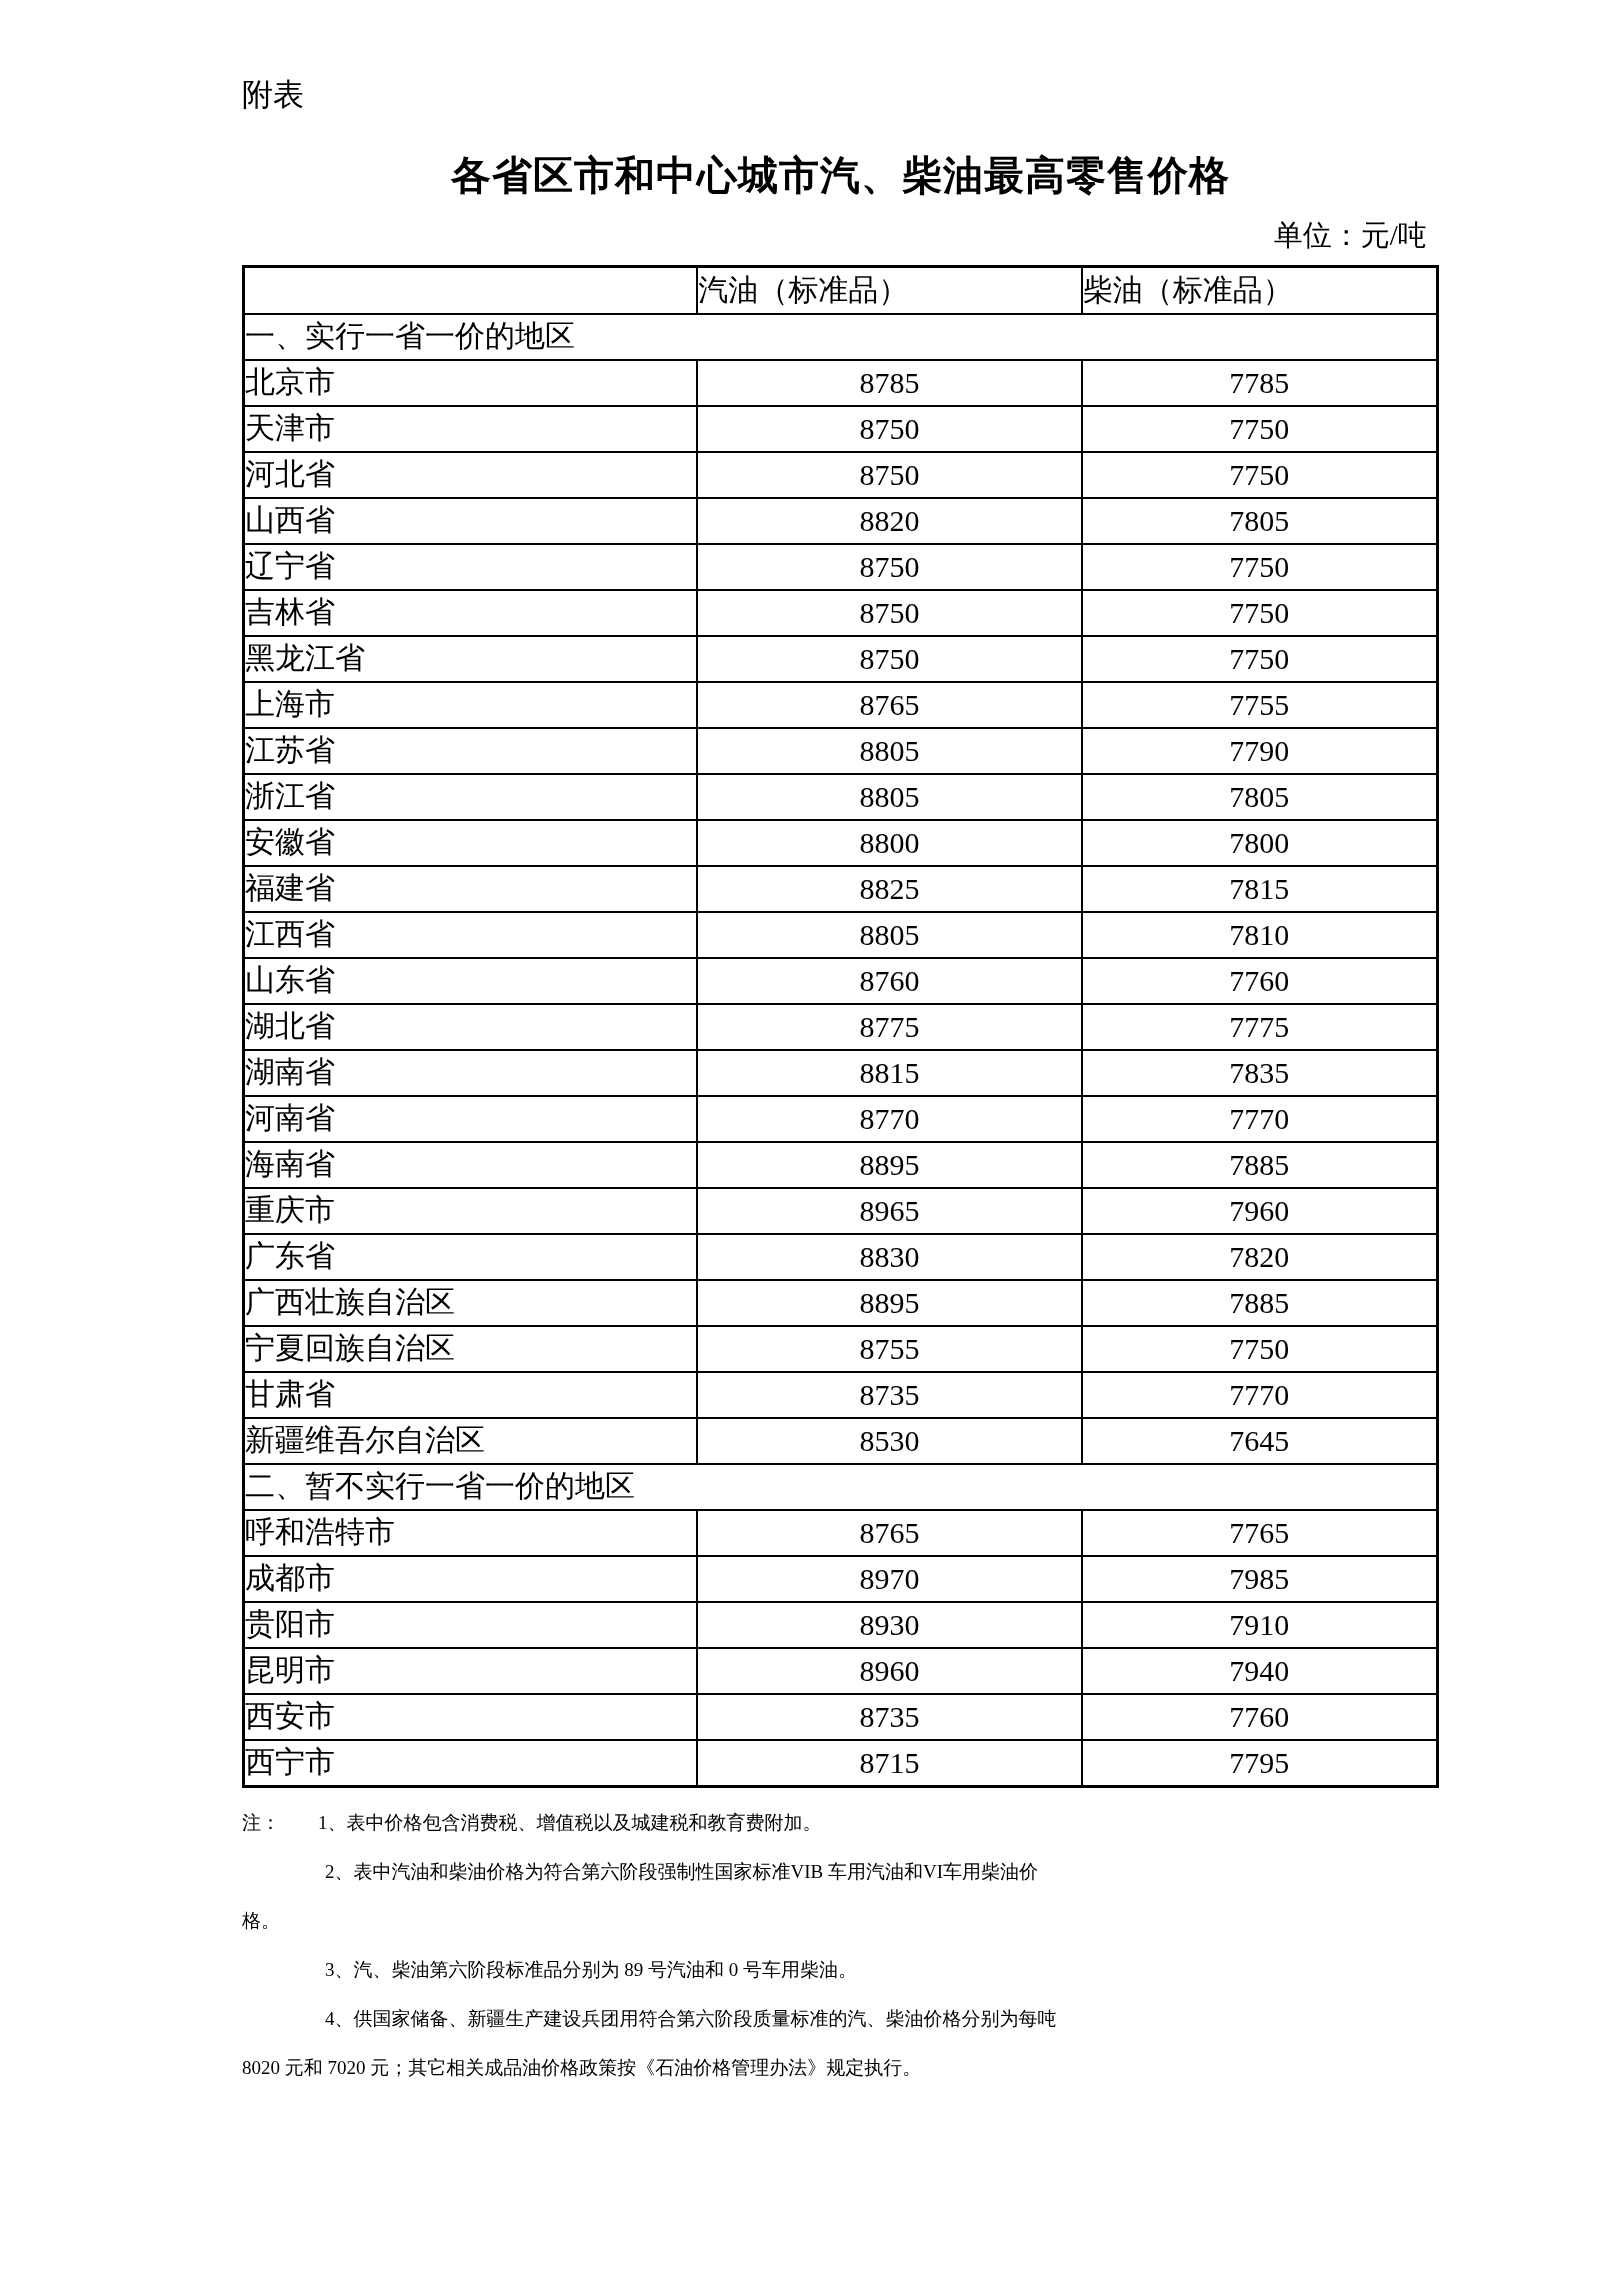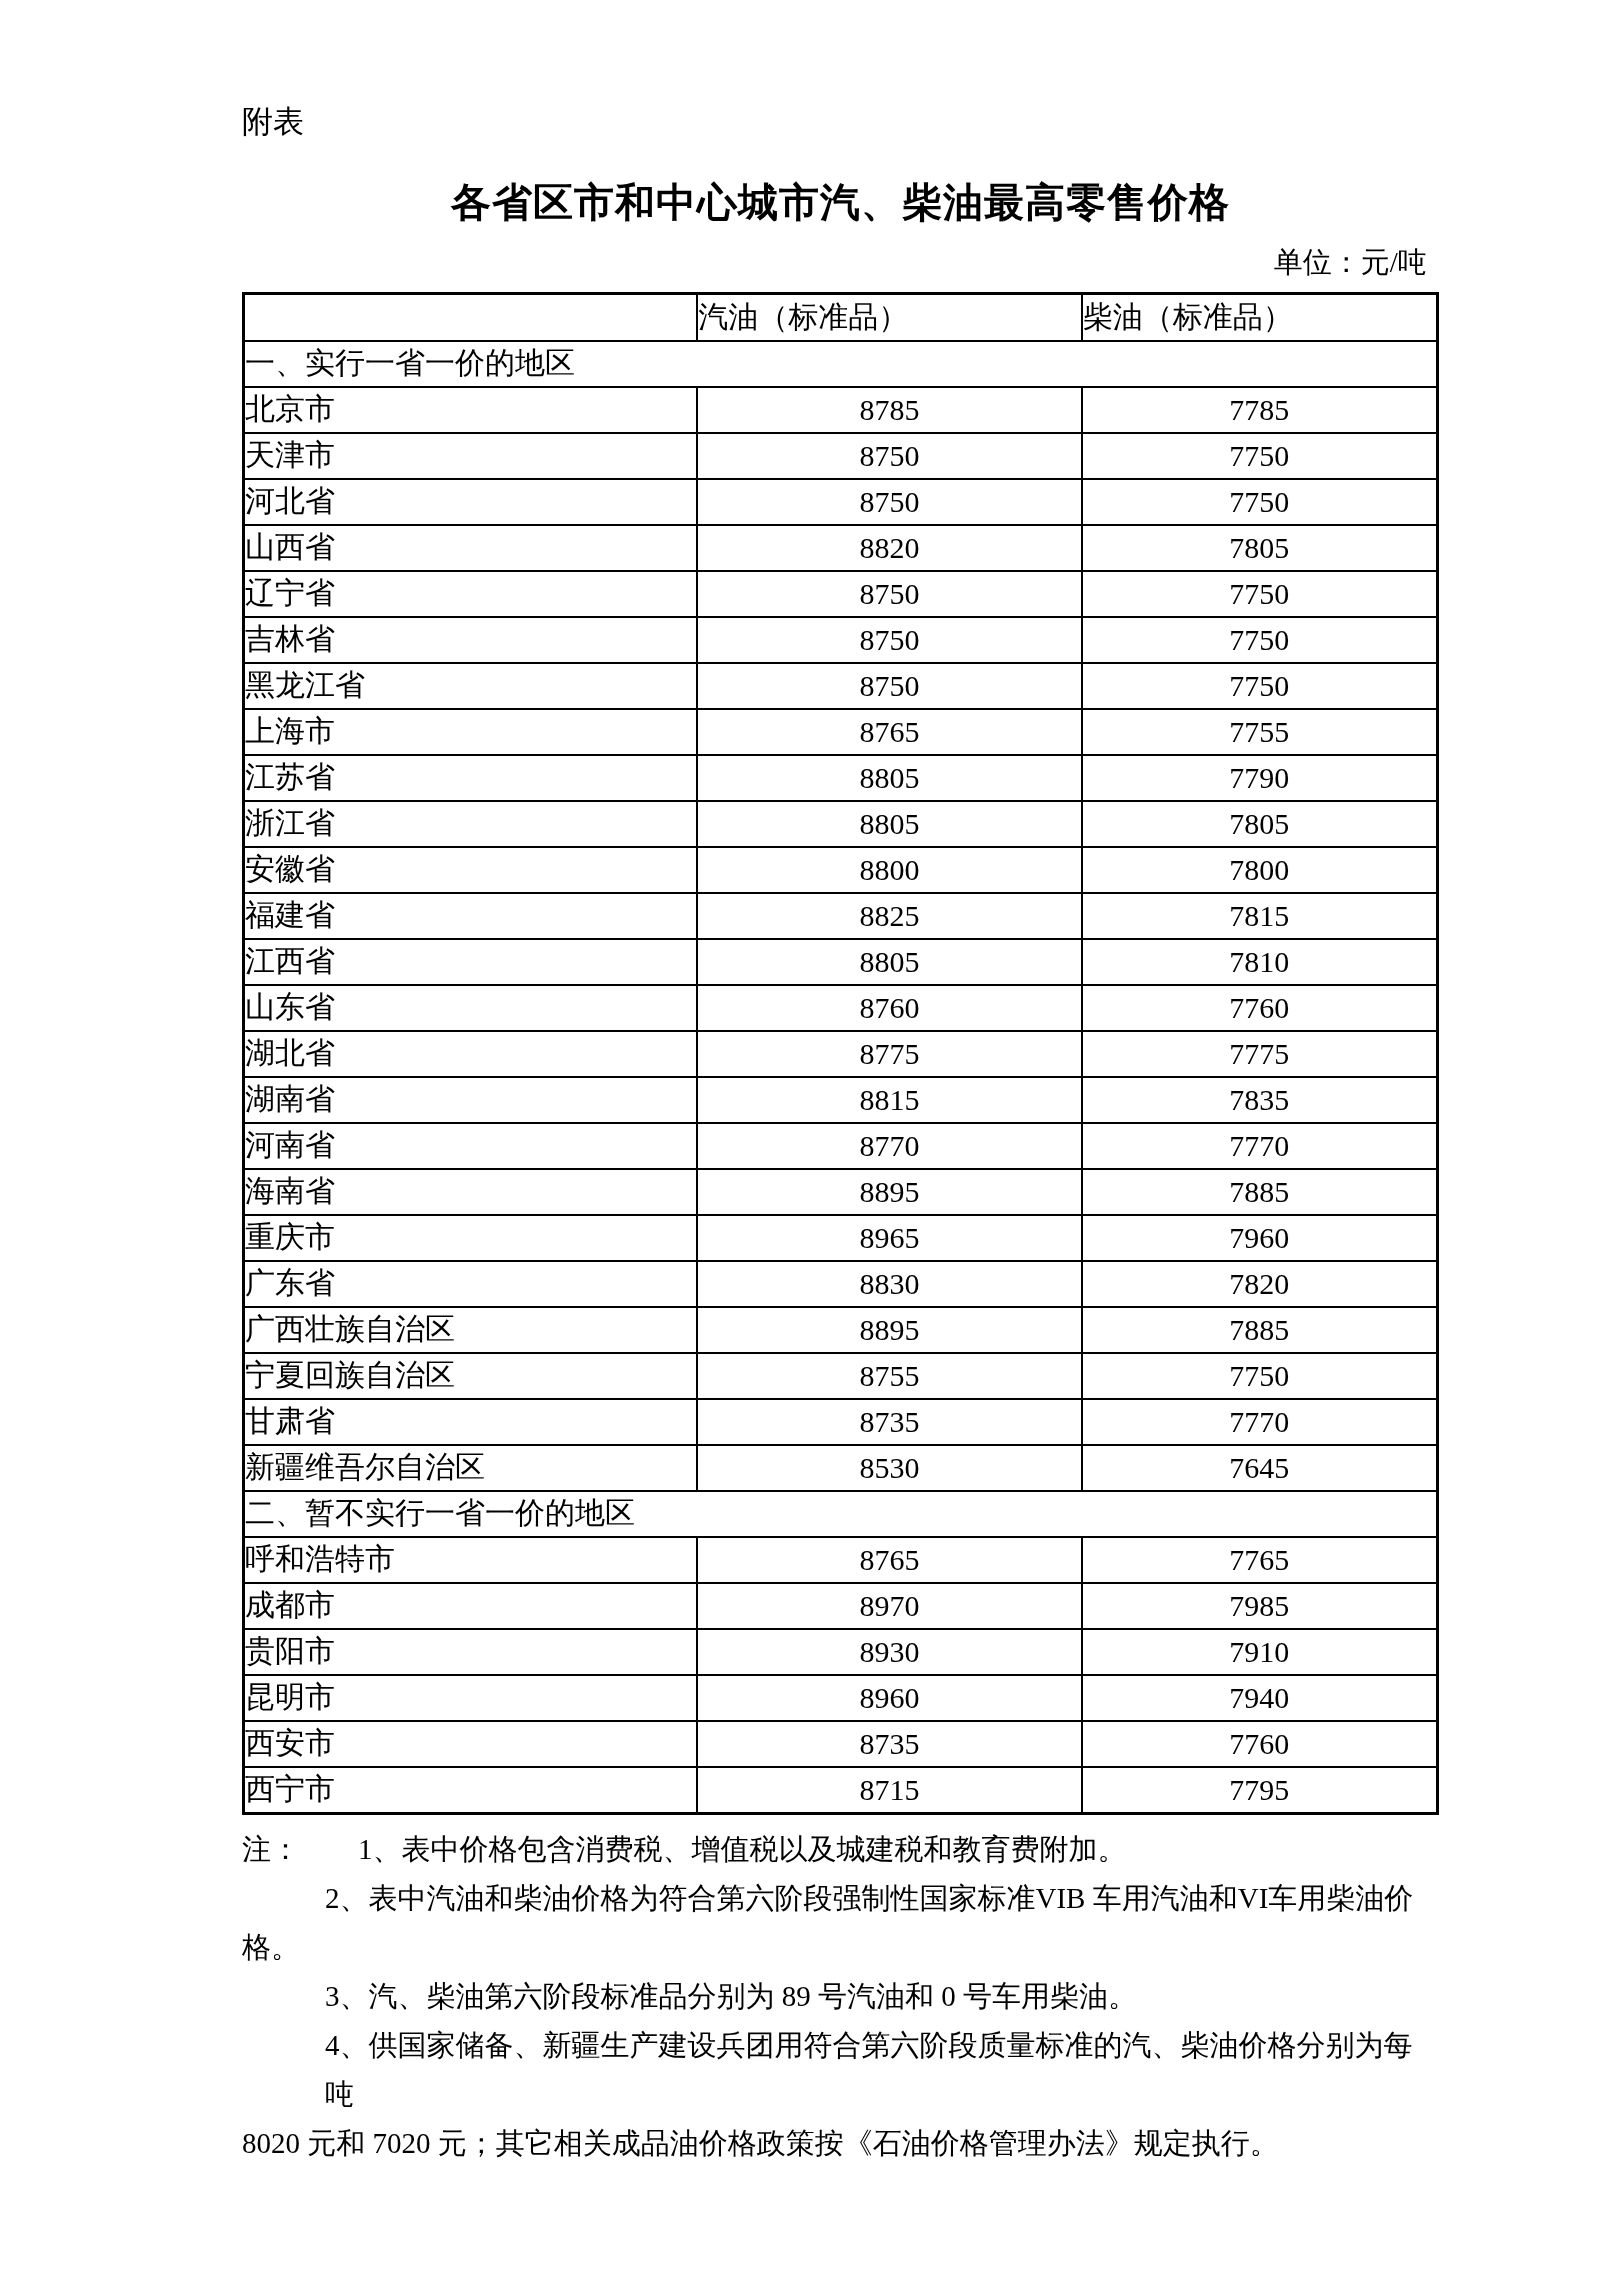--- a/index.html
+++ b/index.html
@@ -11,21 +11,21 @@
     width: 1623px;
     height: 2295px;
     overflow: hidden;
     color: #000000;
     font-family: "Liberation Serif", "DejaVu Serif", serif;
   }
   .page {
     box-sizing: border-box;
     width: 1623px;
     height: 2295px;
-    padding: 105px 184px 0 242px;
+    padding: 78px 184px 0 242px;
   }
   .doc-label {
     font-size: 31px;
     line-height: 33px;
     text-align: left;
   }
   .doc-title {
     font-family: "Liberation Sans", "DejaVu Sans", sans-serif;
     font-weight: bold;
     font-size: 40px;
@@ -68,21 +68,21 @@
   td.region-cell {
     text-align: left;
     padding-left: 107px;
   }
   td.num-cell {
     text-align: center;
     font-size: 31px;
   }
   .notes {
     margin-top: 10.2px;
-    font-size: 29px;
+    font-size: 19px;
   }
   .note-line {
     line-height: 49px;
     white-space: pre-wrap;
   }
   .note-line.indent {
     padding-left: 83px;
   }
 </style>
 </head>

